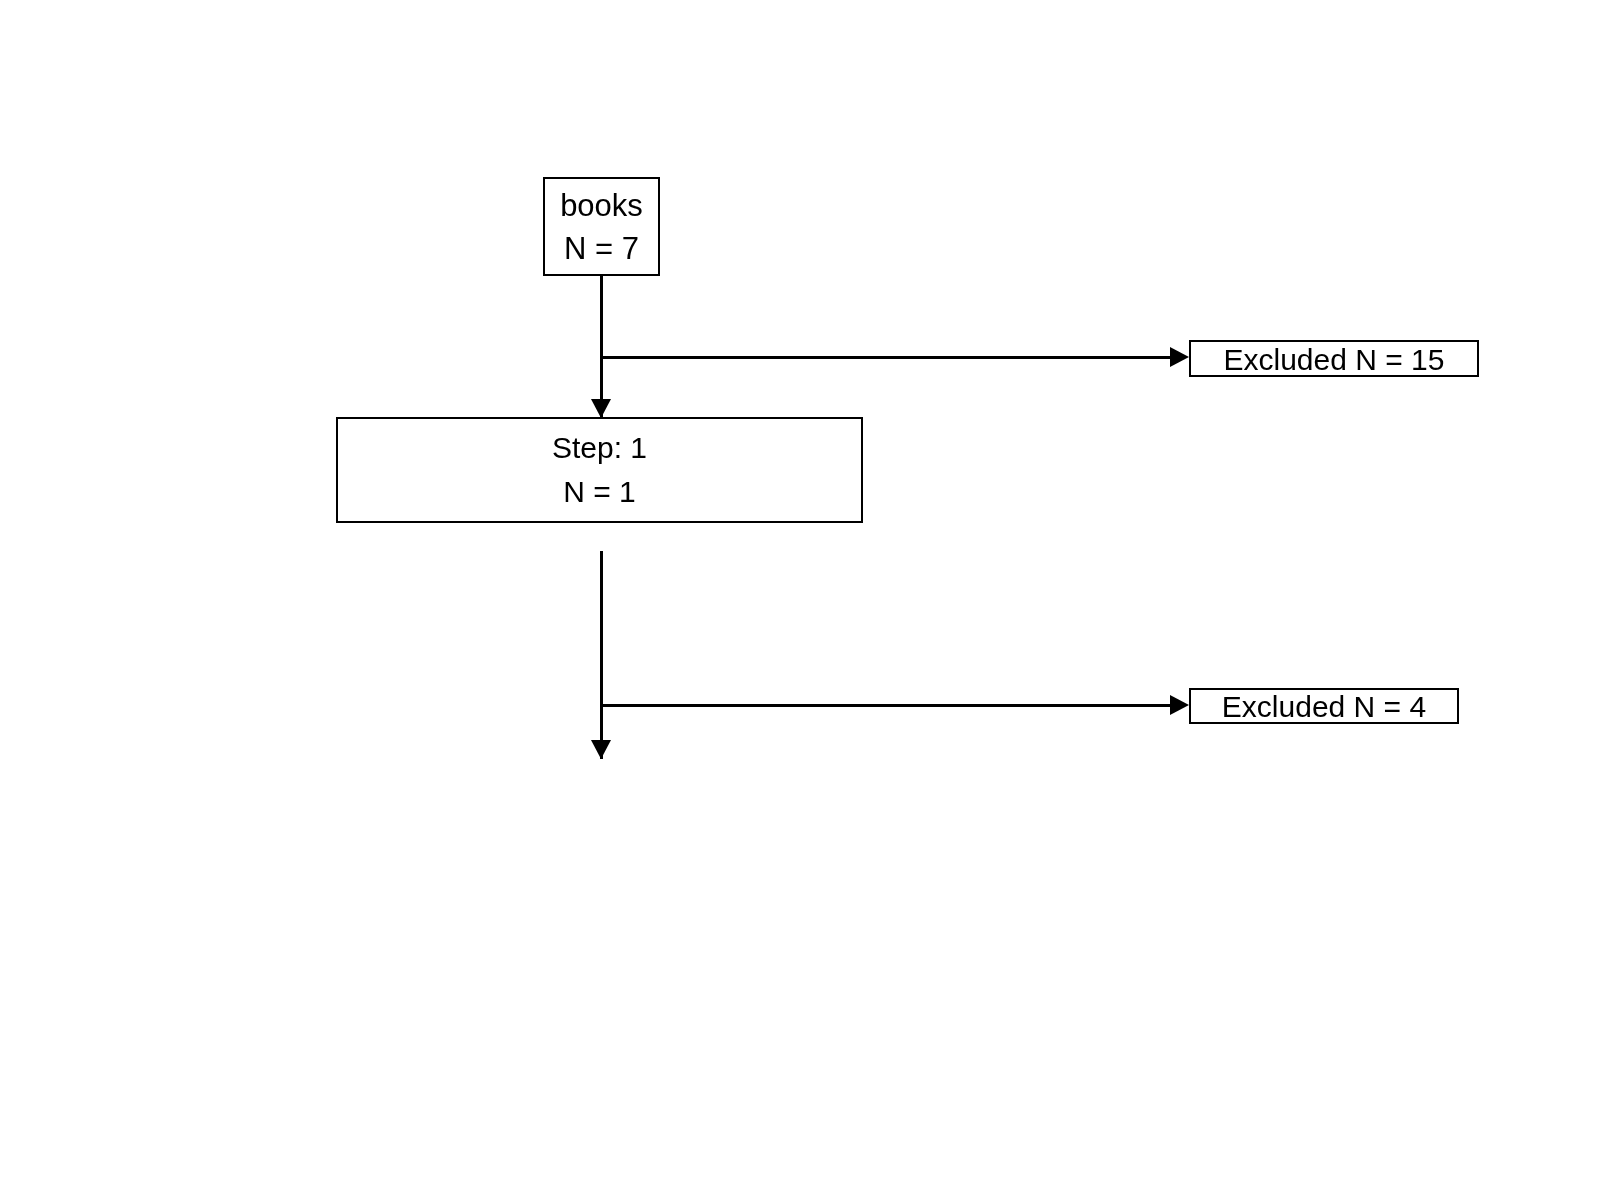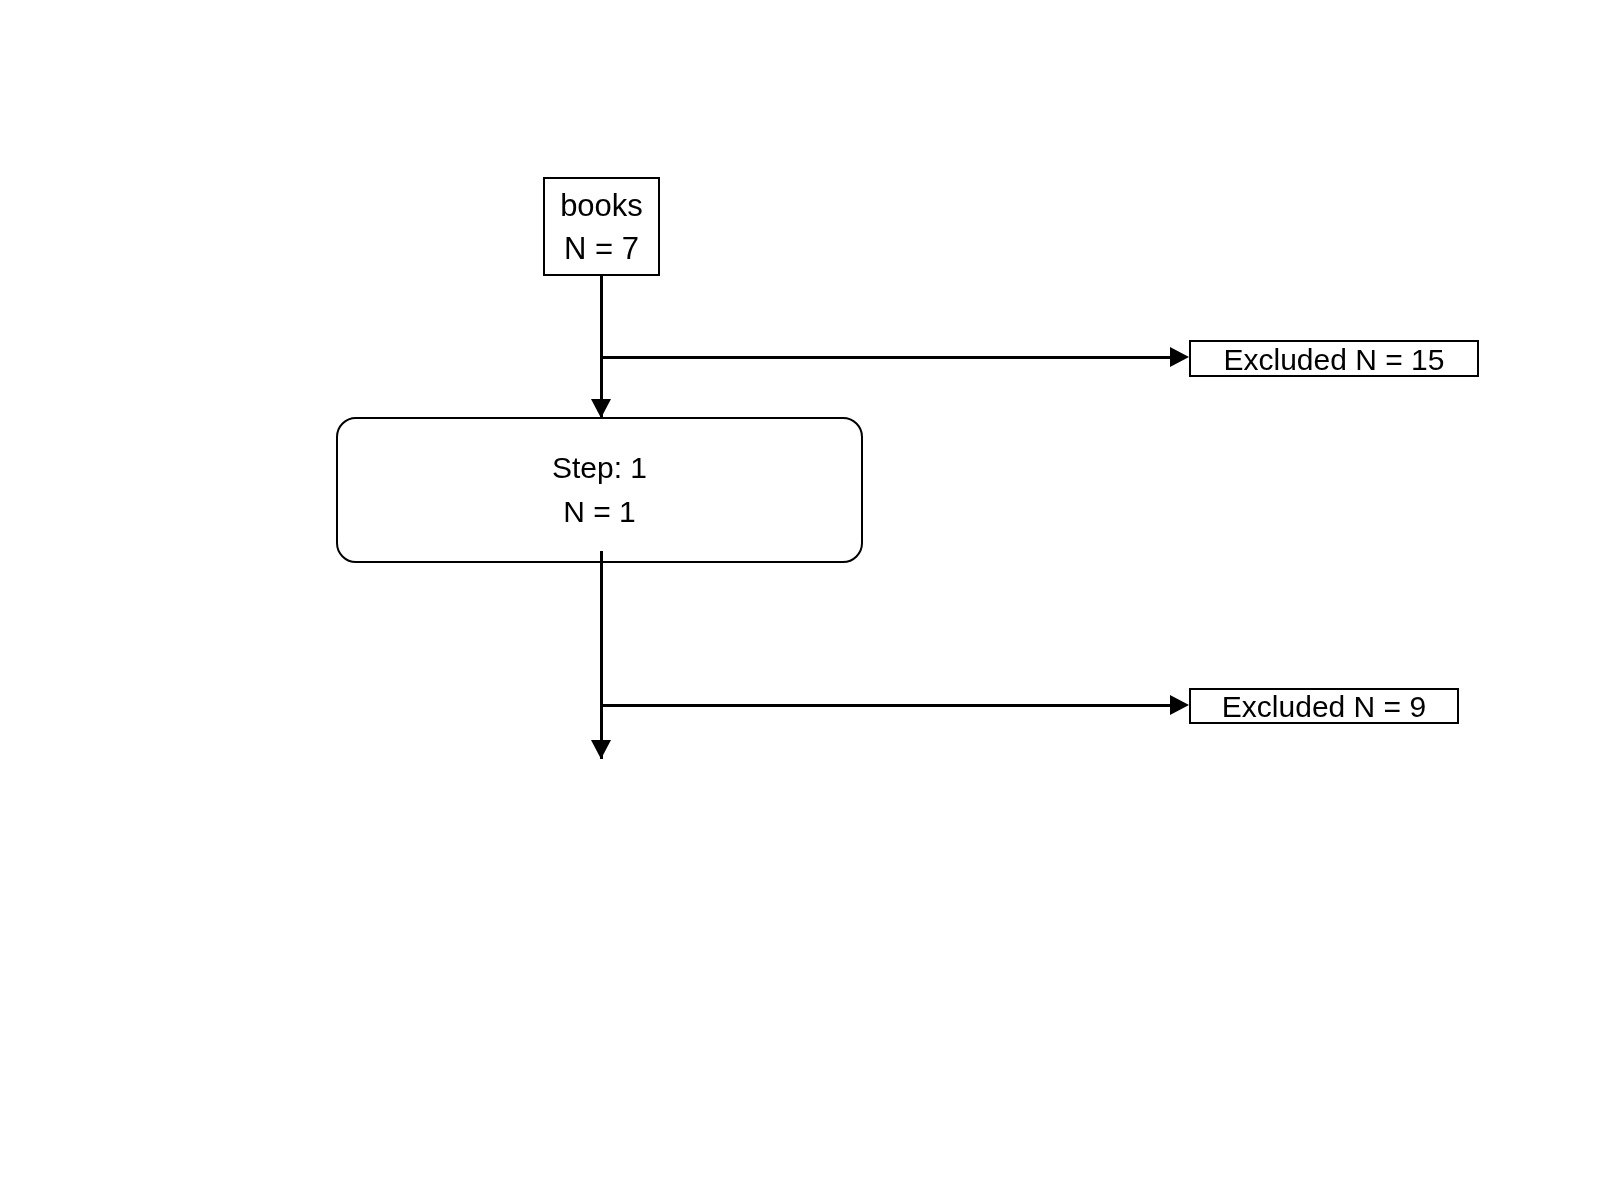--- a/index.html
+++ b/index.html
@@ -44,23 +44,22 @@
     height: 99px;
     font-size: 31px;
   }
   #node-root .line { margin: 6px 0; }
 
   
   #node-step-1 {
     left: 336px;
     top: 417px;
     width: 527px;
-    height: 146px;
+    height: 106px;
     font-size: 30px;
-    border-radius: 20px;
   }
   #node-step-1 .line { margin: 7px 0; }
 
   
   #node-step-2 {
     left: 377px;
     top: 758px;
     width: 446px;
     height: 141px;
     font-size: 30px;
@@ -177,17 +176,17 @@
     <span class="line">N = 1</span>
   </div>
 
   <div class="vline" id="edge-step1-step2"></div>
   <div class="arrow-down" id="arrow-to-step2"></div>
 
   <div class="hline" id="edge-excl2"></div>
   <div class="arrow-right" id="arrow-to-excl2"></div>
 
   <div class="excluded" id="node-excluded-2">
-    <span>Excluded N = 9</span>
+    <span>Excluded N = 4</span>
   </div>
 
 
 </div>
 
 </body></html>

